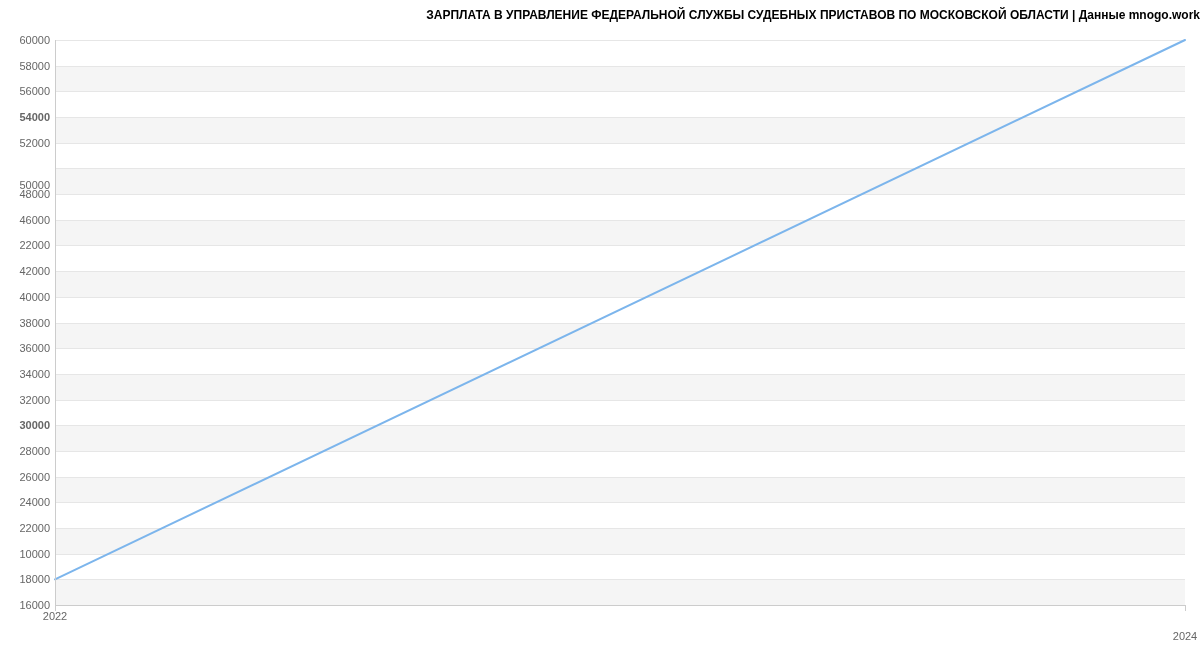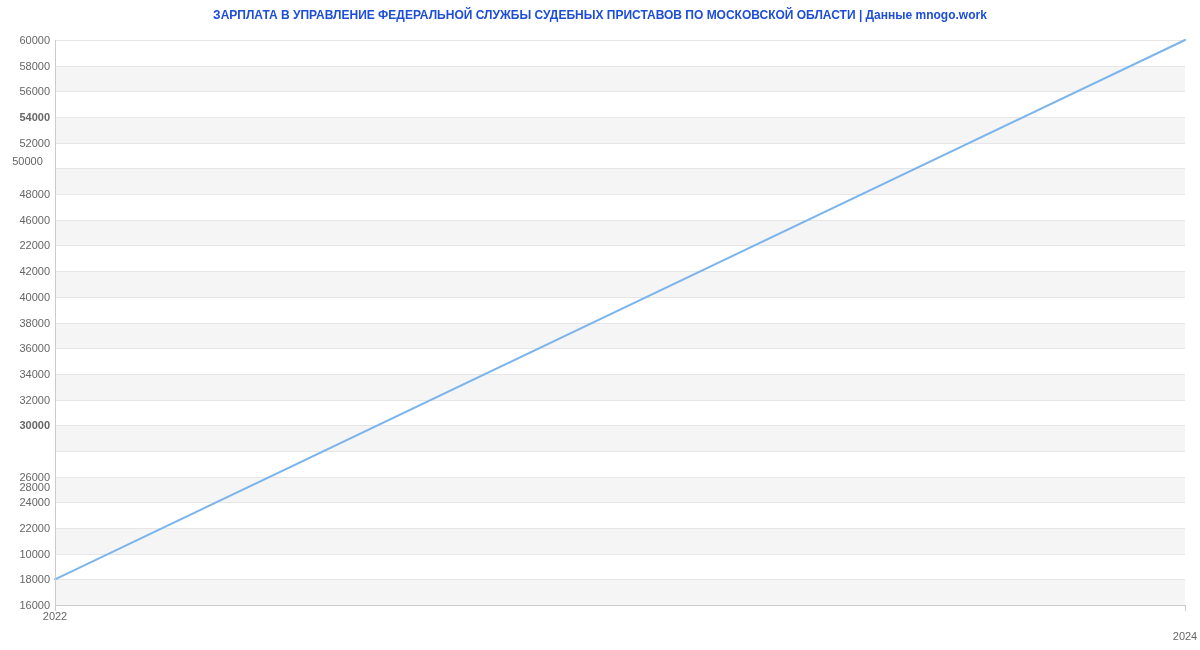--- a/index.html
+++ b/index.html
@@ -15,24 +15,24 @@
   .chart-wrap {
     position: relative;
     width: 1200px;
     height: 650px;
   }
   .title {
     position: absolute;
     top: 8px;
     left: 0;
     right: 0;
-    text-align: center;
+    text-align: right;
     font-size: 12px;
     font-weight: bold;
-    color: #1d4ed8;
+    color: #000000;
   }
   .plot {
     position: absolute;
     left: 55px;
     top: 40px;
     width: 1130px;
     height: 565px;
     overflow: visible;
   }
   .band {
@@ -136,32 +136,32 @@
       <div class="axis-line" style="left: 0px; top: 0px; width: 1px; height: 565px;"></div>
       <div class="tick" style="left: 0px; top: 565px; width: 1px; height: 6px;"></div>
       <div class="tick" style="left: 1130px; top: 565px; width: 1px; height: 6px;"></div>
     </div>
 <div class="ylabel" style="top: 605px;">16000</div>
     <div class="ylabel" style="top: 579.318px;">18000</div>
     <div class="ylabel" style="top: 553.636px;">10000</div>
     <div class="ylabel" style="top: 527.955px;">22000</div>
     <div class="ylabel" style="top: 502.273px;">24000</div>
     <div class="ylabel" style="top: 476.591px;">26000</div>
-    <div class="ylabel" style="top: 450.909px; margin-top: 36px;">28000</div>
+    <div class="ylabel" style="top: 450.909px;">28000</div>
     <div class="ylabel" style="top: 425.227px; font-weight: bold;">30000</div>
     <div class="ylabel" style="top: 399.545px;">32000</div>
     <div class="ylabel" style="top: 373.864px;">34000</div>
     <div class="ylabel" style="top: 348.182px;">36000</div>
     <div class="ylabel" style="top: 322.5px;">38000</div>
     <div class="ylabel" style="top: 296.818px;">40000</div>
     <div class="ylabel" style="top: 271.136px;">42000</div>
     <div class="ylabel" style="top: 245.455px;">22000</div>
     <div class="ylabel" style="top: 219.773px;">46000</div>
     <div class="ylabel" style="top: 194.091px;">48000</div>
-    <div class="ylabel" style="top: 161px; text-align: center;">50000</div>
+    <div class="ylabel" style="top: 185px;">50000</div>
     <div class="ylabel" style="top: 142.727px;">52000</div>
     <div class="ylabel" style="top: 117.045px; font-weight: bold;">54000</div>
     <div class="ylabel" style="top: 91.3636px;">56000</div>
     <div class="ylabel" style="top: 65.6818px;">58000</div>
     <div class="ylabel" style="top: 40px;">60000</div>
     <div class="xlabel" style="left: 55px;">2022</div>
     <div class="xlabel" style="left: 1185px; margin-top: 20px;">2024</div>
   </div>
 
 </body></html>

